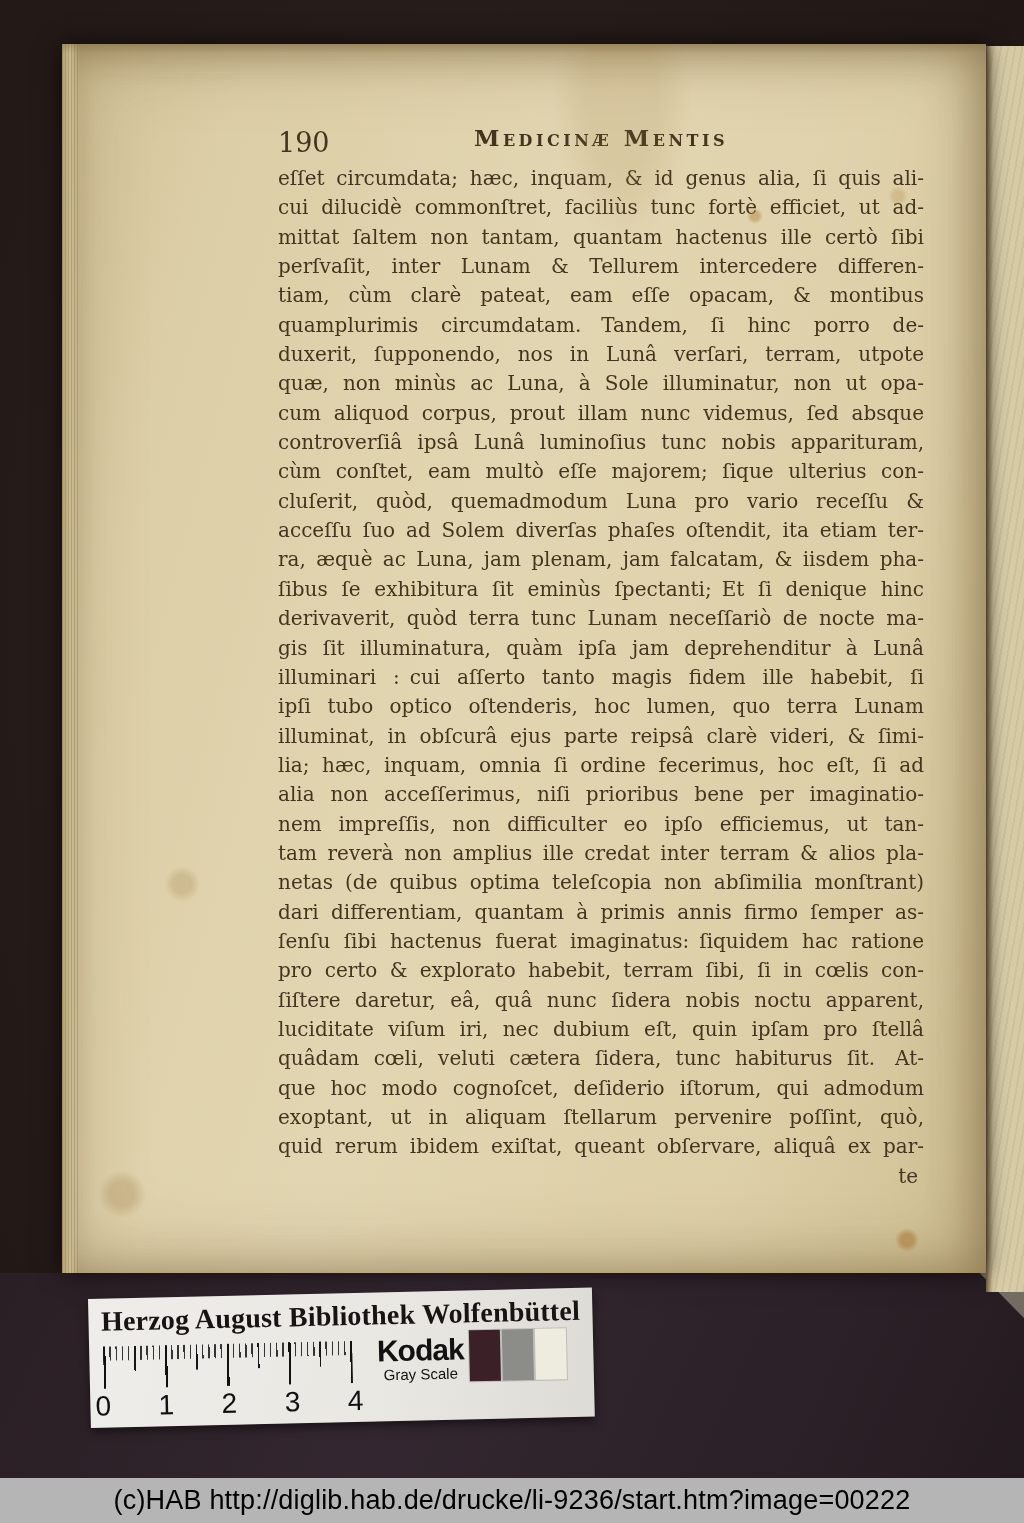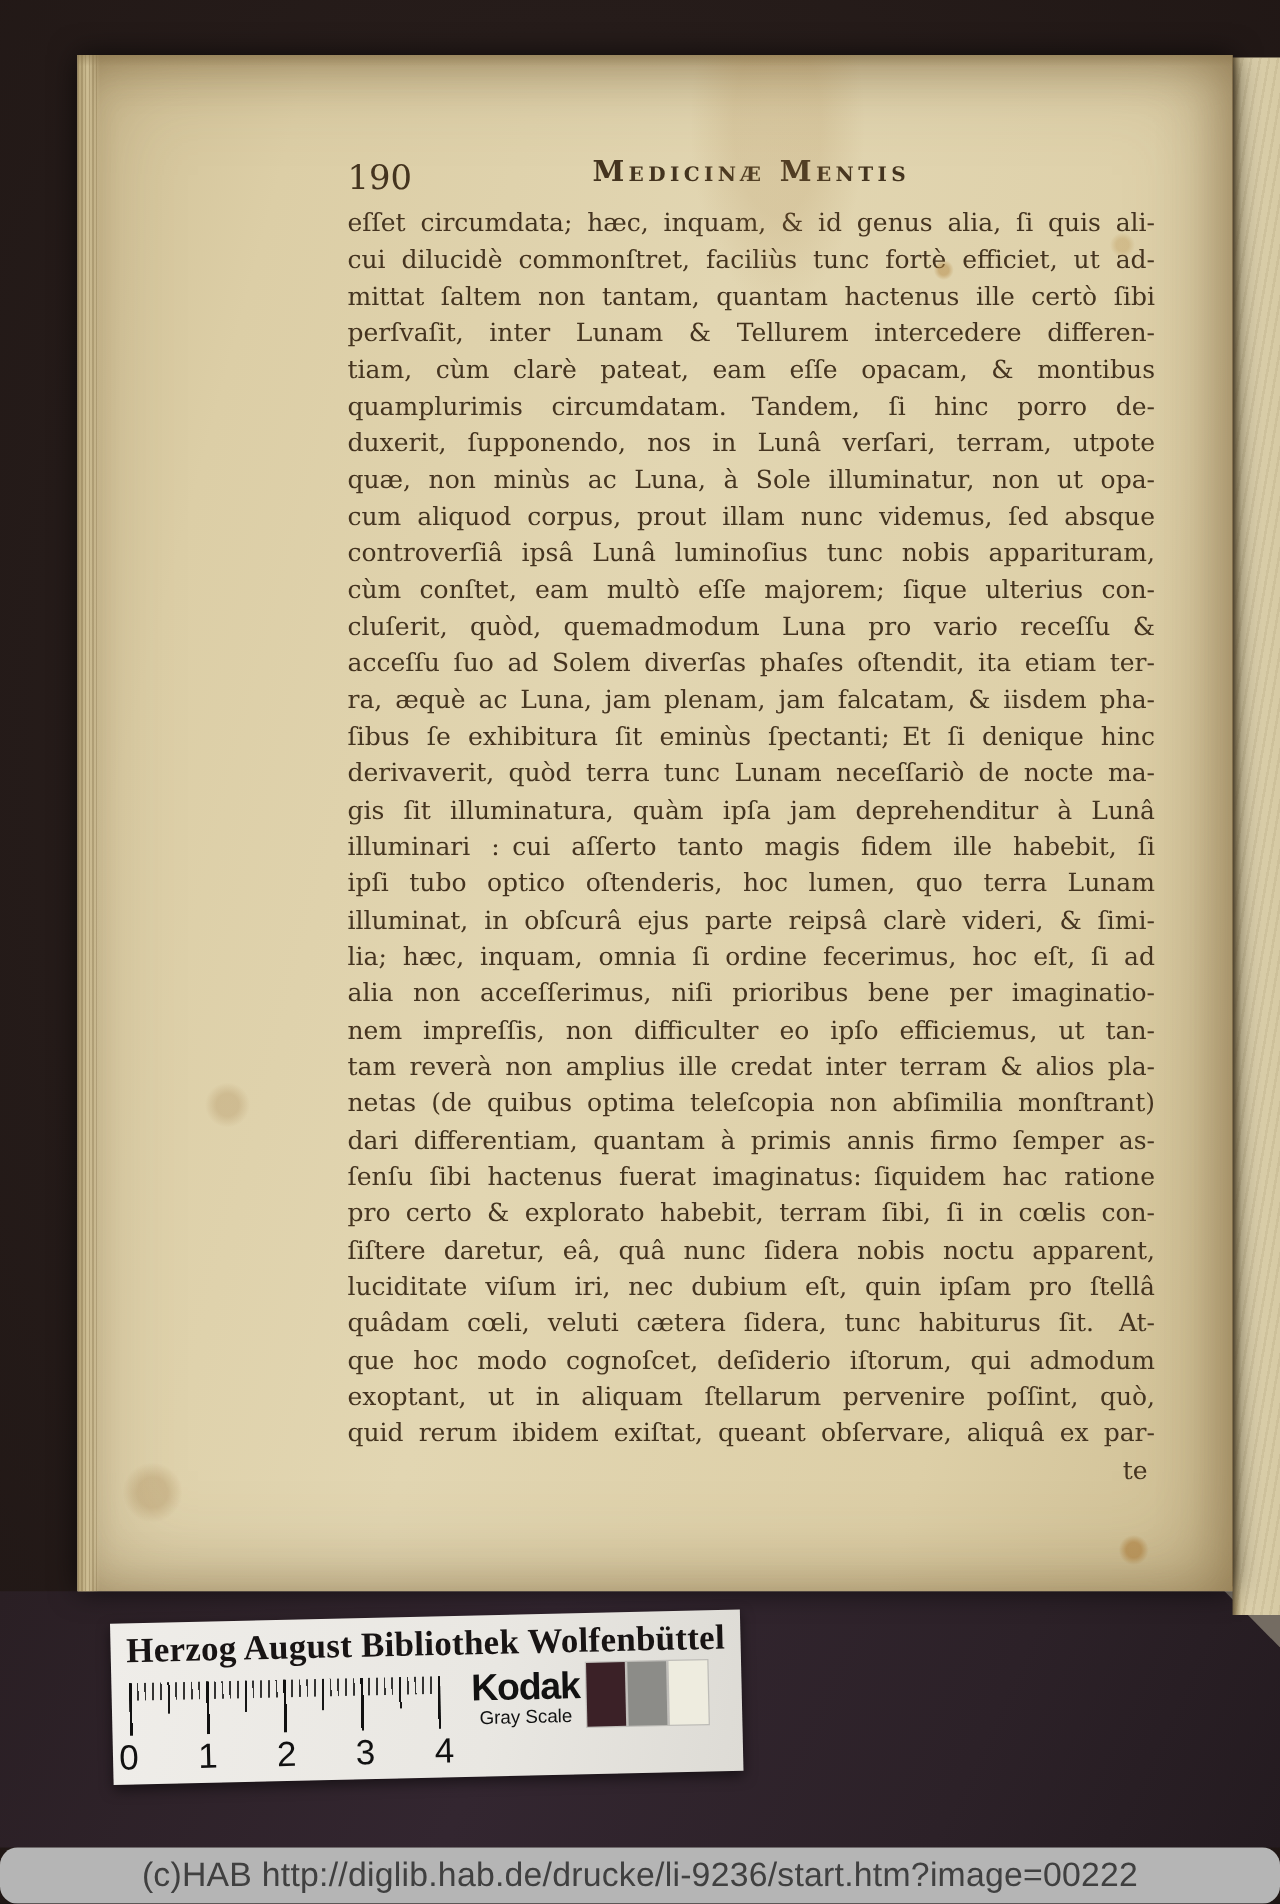--- a/index.html
+++ b/index.html
@@ -91,21 +91,21 @@
   }
   .kodak{position:absolute;left:286px;top:44px;width:90px;text-align:center;font-family:"Liberation Sans",sans-serif;color:#121212;}
   .kodak-name{font-size:30px;font-weight:bold;letter-spacing:-1px;line-height:30px;}
   .kodak-sub{font-size:15px;line-height:17px;}
   .patches{position:absolute;left:380px;top:40px;display:flex;gap:2px;}
   .patch{width:31px;height:51px;box-shadow:0 0 0 1px rgba(0,0,0,.15);}
   
   .footer-bar{
     position:absolute;left:0;top:1478px;width:1024px;height:45px;background:#b5b5b5;
     text-align:center;line-height:44px;font-family:"Liberation Sans",sans-serif;
-    font-size:27px;color:#404040;letter-spacing:.2px;border-radius:14px;
+    font-size:27px;color:#000000;letter-spacing:.2px;
   }
 </style>
 </head>
 <body>
 
 <div class="stage">
 
   <div class="cradle"></div>
   <div class="gray-wedge"></div>
   <div class="fore-edge"></div>

